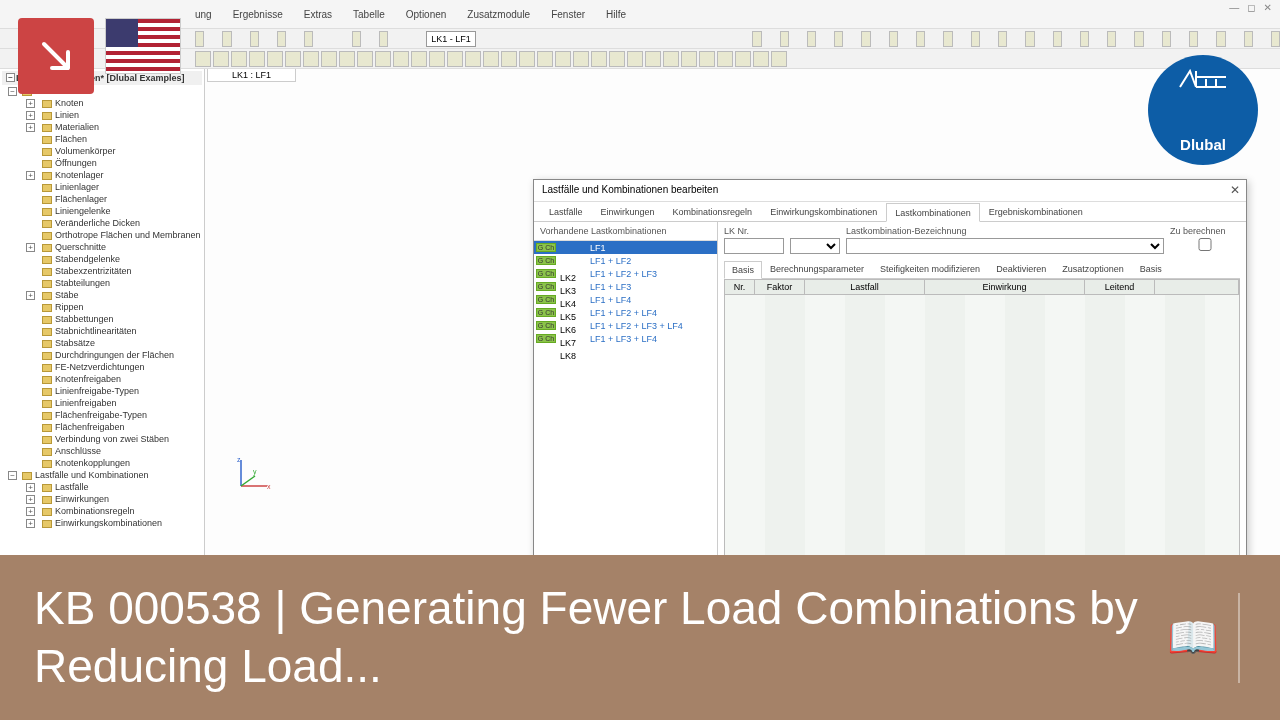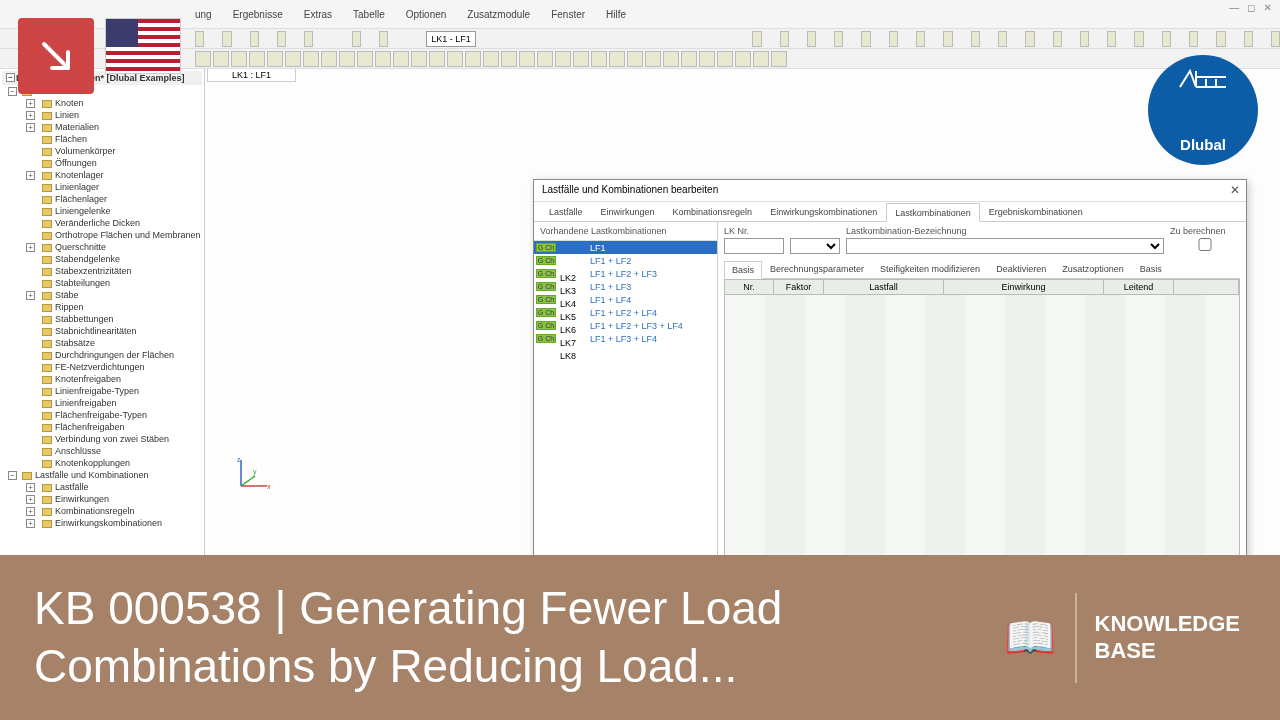--- a/index.html
+++ b/index.html
@@ -302,21 +302,21 @@
             <div class="sub-tabs" id="sub-tabs">
                 <span class="sub-tab active">Basis</span>
                 <span class="sub-tab">Berechnungsparameter</span>
                 <span class="sub-tab">Steifigkeiten modifizieren</span>
                 <span class="sub-tab">Deaktivieren</span>
                 <span class="sub-tab">Zusatzoptionen</span>
                 <span class="sub-tab">Basis</span>
               </div>
             <div class="grid">
               <div class="grid-header" id="grid-header">
-                  <span class="gh" style="width: 49px;">Nr.</span>
+                  <span class="gh" style="width: 30px;">Nr.</span>
                   <span class="gh" style="width: 50px;">Faktor</span>
                   <span class="gh" style="width: 120px;">Lastfall</span>
                   <span class="gh" style="width: 160px;">Einwirkung</span>
                   <span class="gh" style="width: 70px;">Leitend</span>
                   <span class="gh" style="flex: 1 1 0%;"></span>
                 </div>
               <div class="grid-body"></div>
             </div>
           </div>
         </div>
@@ -352,18 +352,14 @@
       <path d="M2 20 L12 4 L18 20 M18 20 L48 20 M18 4 L18 20 M28 12 L28 20 M38 12 L38 20 M18 10 L48 10" stroke="#fff" stroke-width="2" fill="none"></path>
     </svg>
   <span>Dlubal</span>
 </div>
 
 <div class="banner">
   <div class="banner-text">KB 000538 | Generating Fewer Load Combinations by Reducing Load...</div>
   <div class="banner-kb">
     <span class="kb-icon">📖</span>
     <span class="kb-sep"></span>
-    <div class="kb-label">
-      <div>KNOWLEDGE</div>
-      <div>BASE</div>
-    </div>
   </div>
 </div>
 
 </body></html>

